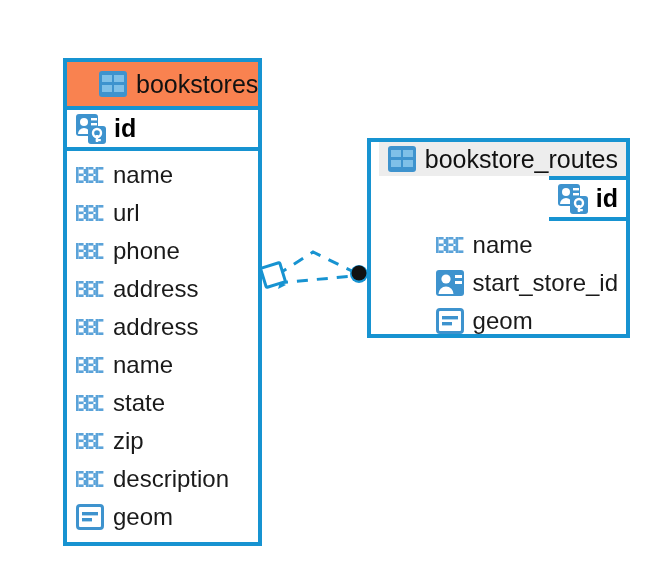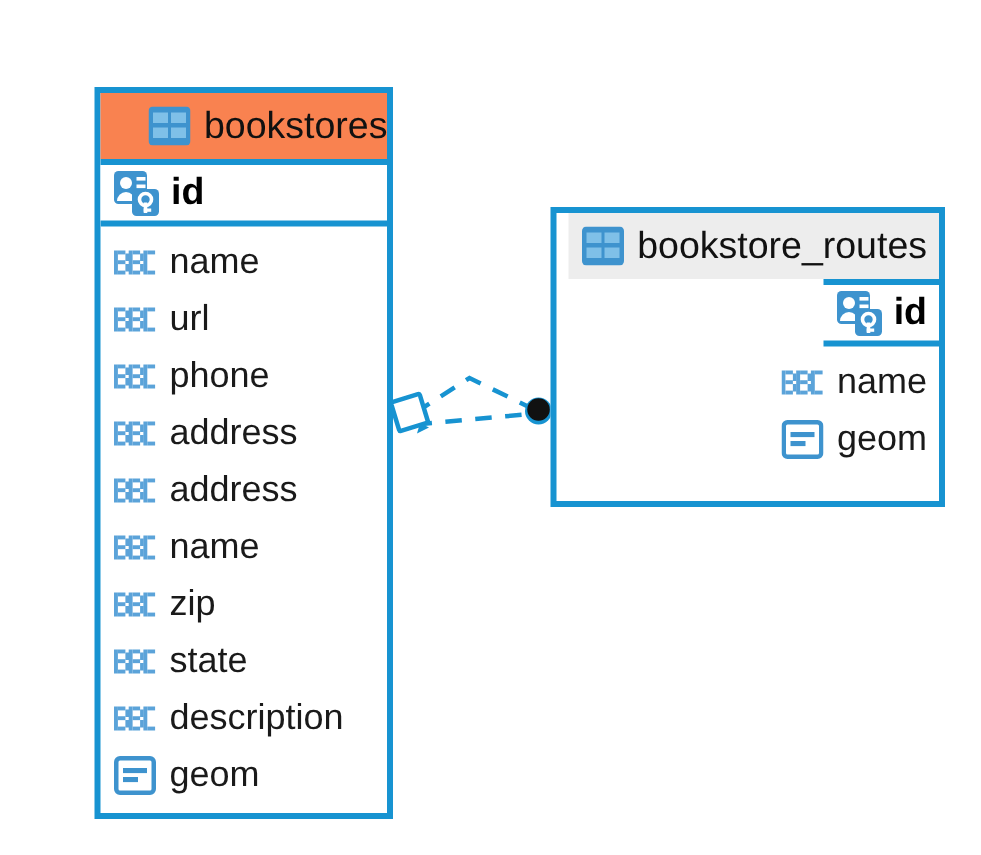--- a/index.html
+++ b/index.html
@@ -318,44 +318,44 @@
               <rect x="12.4" y="2" width="5" height="2.6"></rect>
             <rect x="17.4" y="4" width="2.4" height="5"></rect>
               <rect x="12.4" y="8.5" width="5" height="2.6"></rect>
             <rect x="17.4" y="11" width="2.4" height="5"></rect>
               <rect x="12.4" y="15.4" width="5" height="2.6"></rect>
             <rect x="19.6" y="2" width="2.6" height="16"></rect>
               <rect x="22.2" y="2" width="5.2" height="2.6"></rect>
             <rect x="22.2" y="15.4" width="5.2" height="2.6"></rect>
           </g>
         </svg>
+        <span class="field-label">state</span>
+      </div>
+
+      <div class="field-row">
+        <svg class="icon abc-ico" viewBox="0 0 28 20">
+          <g fill="#5BA3D9">
+            <rect x="0" y="2" width="2.6" height="16"></rect>
+              <rect x="2.6" y="2" width="5" height="2.6"></rect>
+            <rect x="7.6" y="4" width="2.4" height="5"></rect>
+              <rect x="2.6" y="8.5" width="5" height="2.6"></rect>
+            <rect x="7.6" y="11" width="2.4" height="5"></rect>
+              <rect x="2.6" y="15.4" width="5" height="2.6"></rect>
+            <rect x="9.8" y="2" width="2.6" height="16"></rect>
+              <rect x="12.4" y="2" width="5" height="2.6"></rect>
+            <rect x="17.4" y="4" width="2.4" height="5"></rect>
+              <rect x="12.4" y="8.5" width="5" height="2.6"></rect>
+            <rect x="17.4" y="11" width="2.4" height="5"></rect>
+              <rect x="12.4" y="15.4" width="5" height="2.6"></rect>
+            <rect x="19.6" y="2" width="2.6" height="16"></rect>
+              <rect x="22.2" y="2" width="5.2" height="2.6"></rect>
+            <rect x="22.2" y="15.4" width="5.2" height="2.6"></rect>
+          </g>
+        </svg>
         <span class="field-label">zip</span>
-      </div>
-
-      <div class="field-row">
-        <svg class="icon abc-ico" viewBox="0 0 28 20">
-          <g fill="#5BA3D9">
-            <rect x="0" y="2" width="2.6" height="16"></rect>
-              <rect x="2.6" y="2" width="5" height="2.6"></rect>
-            <rect x="7.6" y="4" width="2.4" height="5"></rect>
-              <rect x="2.6" y="8.5" width="5" height="2.6"></rect>
-            <rect x="7.6" y="11" width="2.4" height="5"></rect>
-              <rect x="2.6" y="15.4" width="5" height="2.6"></rect>
-            <rect x="9.8" y="2" width="2.6" height="16"></rect>
-              <rect x="12.4" y="2" width="5" height="2.6"></rect>
-            <rect x="17.4" y="4" width="2.4" height="5"></rect>
-              <rect x="12.4" y="8.5" width="5" height="2.6"></rect>
-            <rect x="17.4" y="11" width="2.4" height="5"></rect>
-              <rect x="12.4" y="15.4" width="5" height="2.6"></rect>
-            <rect x="19.6" y="2" width="2.6" height="16"></rect>
-              <rect x="22.2" y="2" width="5.2" height="2.6"></rect>
-            <rect x="22.2" y="15.4" width="5.2" height="2.6"></rect>
-          </g>
-        </svg>
-        <span class="field-label">state</span>
       </div>
 
       <div class="field-row">
         <svg class="icon abc-ico" viewBox="0 0 28 20">
           <g fill="#5BA3D9">
             <rect x="0" y="2" width="2.6" height="16"></rect>
               <rect x="2.6" y="2" width="5" height="2.6"></rect>
             <rect x="7.6" y="4" width="2.4" height="5"></rect>
               <rect x="2.6" y="8.5" width="5" height="2.6"></rect>
             <rect x="7.6" y="11" width="2.4" height="5"></rect>
@@ -433,20 +433,30 @@
             <rect x="17.4" y="11" width="2.4" height="5"></rect>
               <rect x="12.4" y="15.4" width="5" height="2.6"></rect>
             <rect x="19.6" y="2" width="2.6" height="16"></rect>
               <rect x="22.2" y="2" width="5.2" height="2.6"></rect>
             <rect x="22.2" y="15.4" width="5.2" height="2.6"></rect>
           </g>
         </svg>
         <span class="field-label">name</span>
       </div>
 
+      <div class="field-row">
+        <svg class="icon fk-ico" viewBox="0 0 28 26">
+          <rect x="0" y="0" width="28" height="26" rx="3" fill="#3E93CE"></rect>
+          <circle cx="10" cy="9" r="4.6" fill="#ffffff"></circle>
+          <path d="M 2.5 24 a 7.5 7.5 0 0 1 15 0 Z" fill="#ffffff"></path>
+          <rect x="19" y="5" width="7" height="3" fill="#ffffff"></rect>
+          <rect x="19" y="11" width="7" height="3" fill="#ffffff"></rect>
+        </svg>
+        <span class="field-label">start_store_id</span>
+      </div>
 
 
       <div class="field-row">
         <svg class="icon geom-ico" viewBox="0 0 28 26">
           <rect x="1.5" y="1.5" width="25" height="23" rx="2.5" fill="#ffffff" stroke="#3E93CE" stroke-width="3"></rect>
           <rect x="6" y="8" width="16" height="3.4" fill="#3E93CE"></rect>
           <rect x="6" y="14" width="10" height="3.4" fill="#3E93CE"></rect>
         </svg>
         <span class="field-label">geom</span>
       </div>

